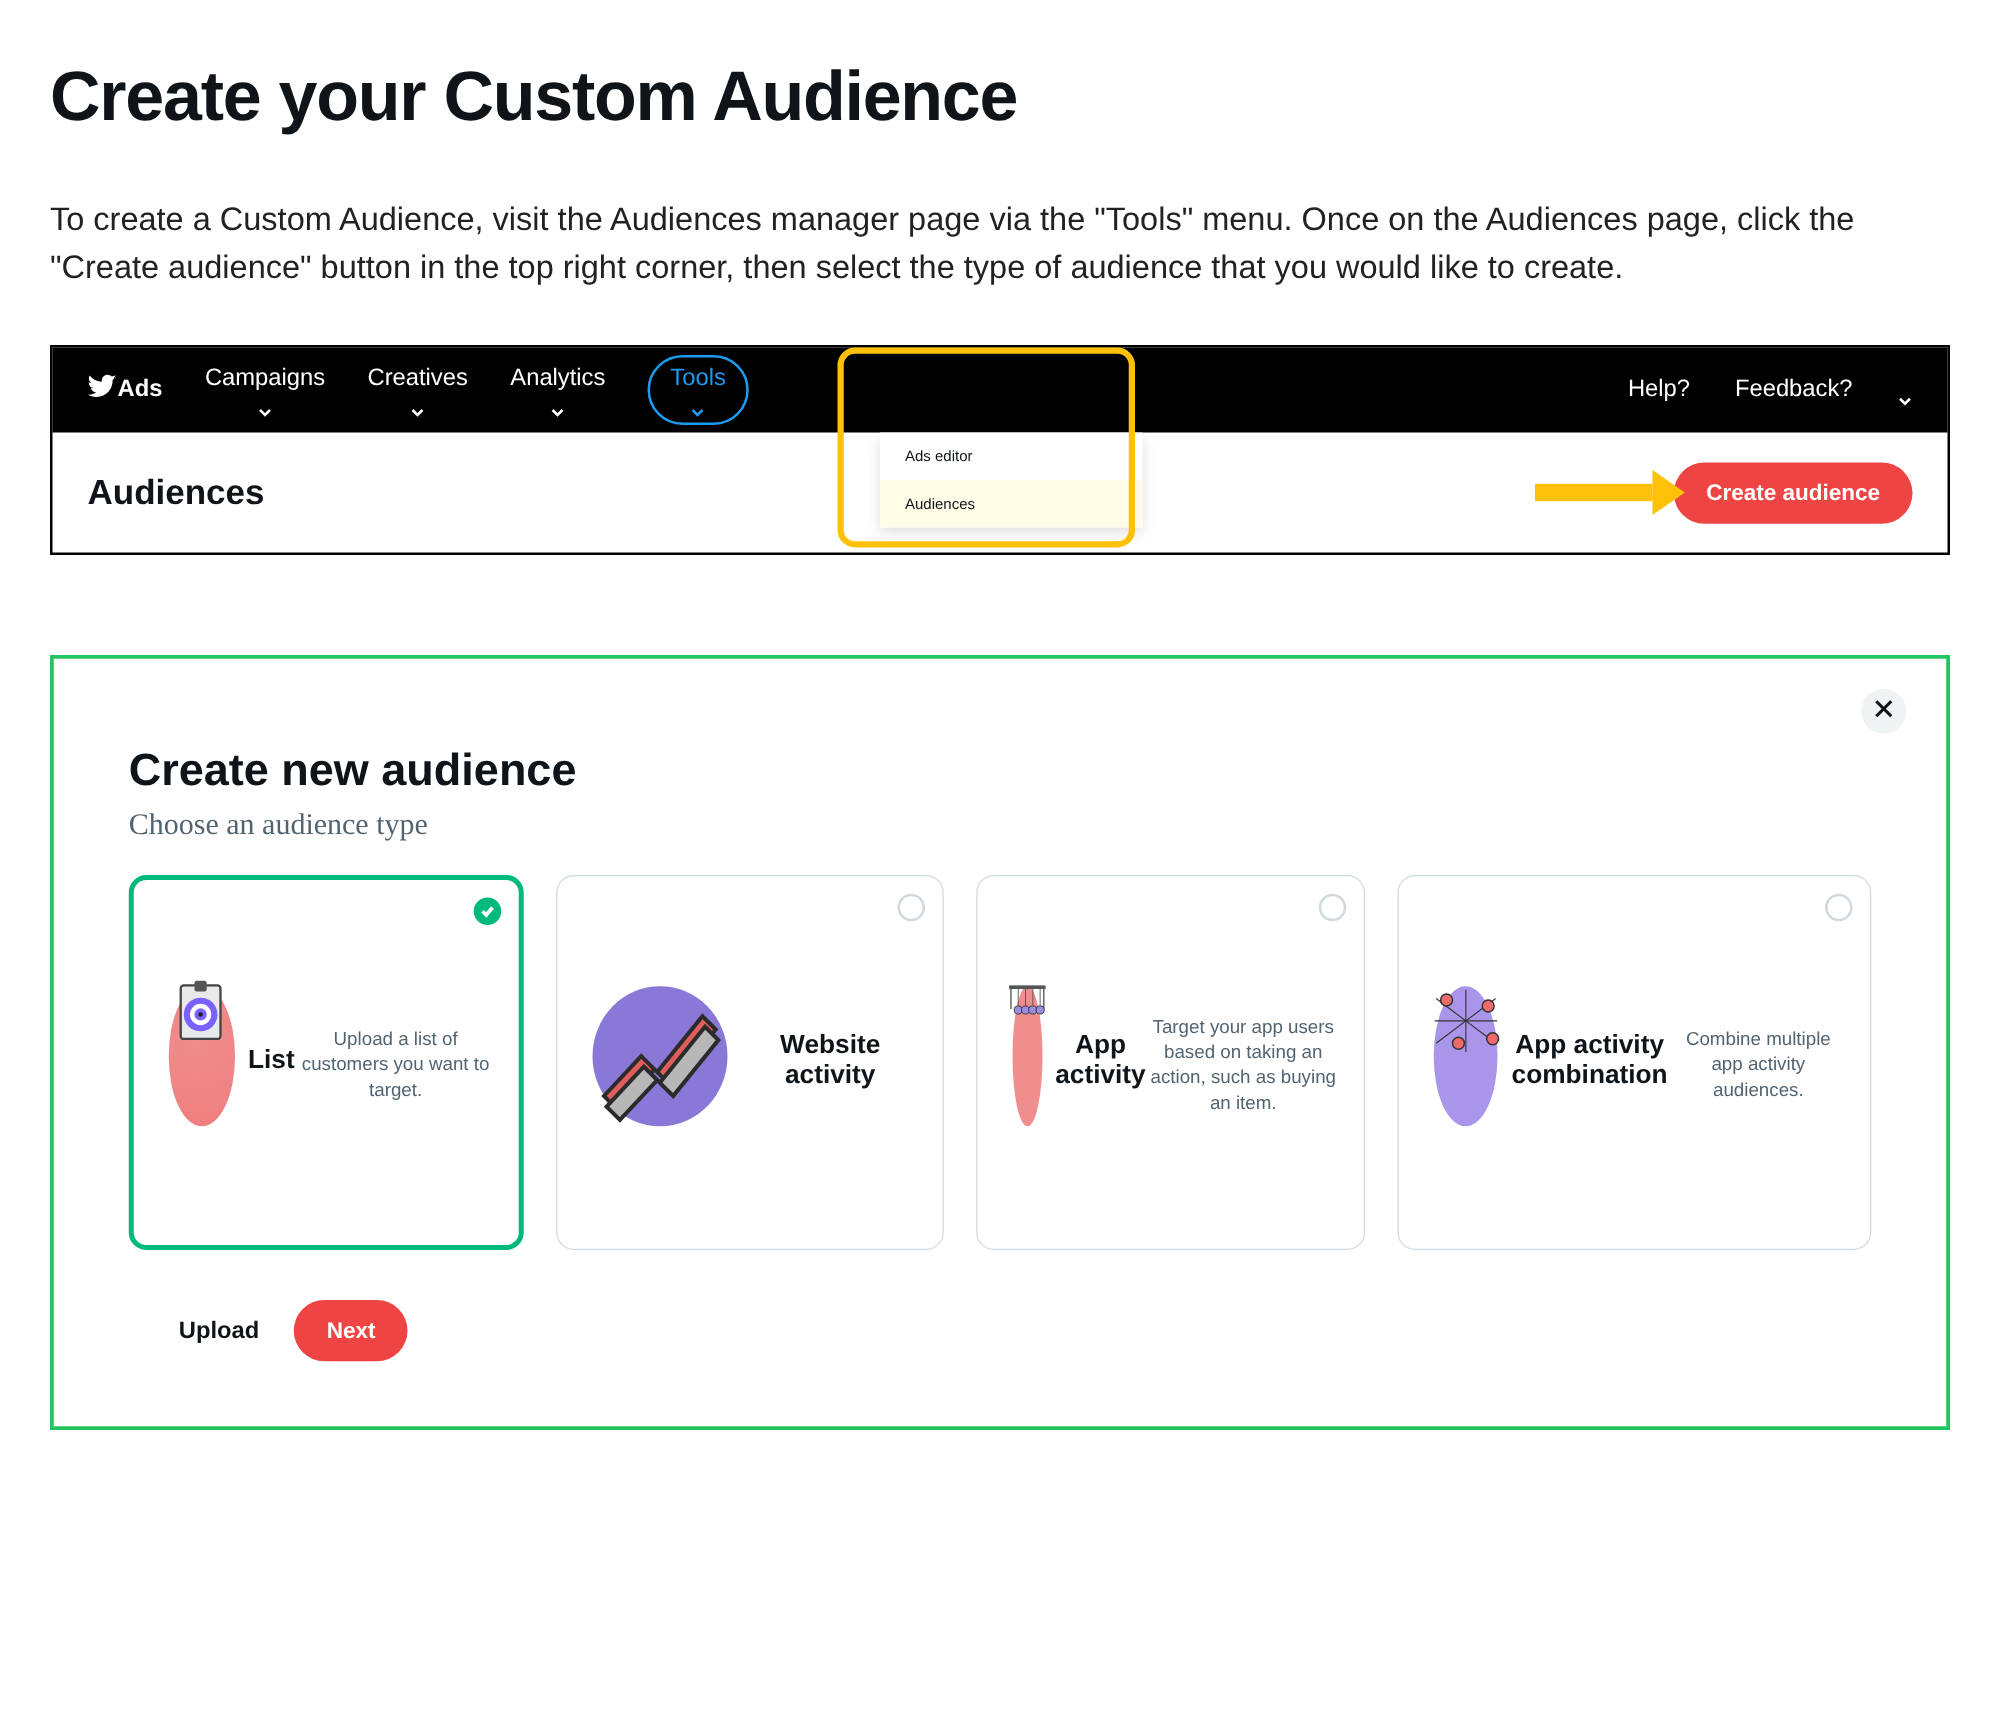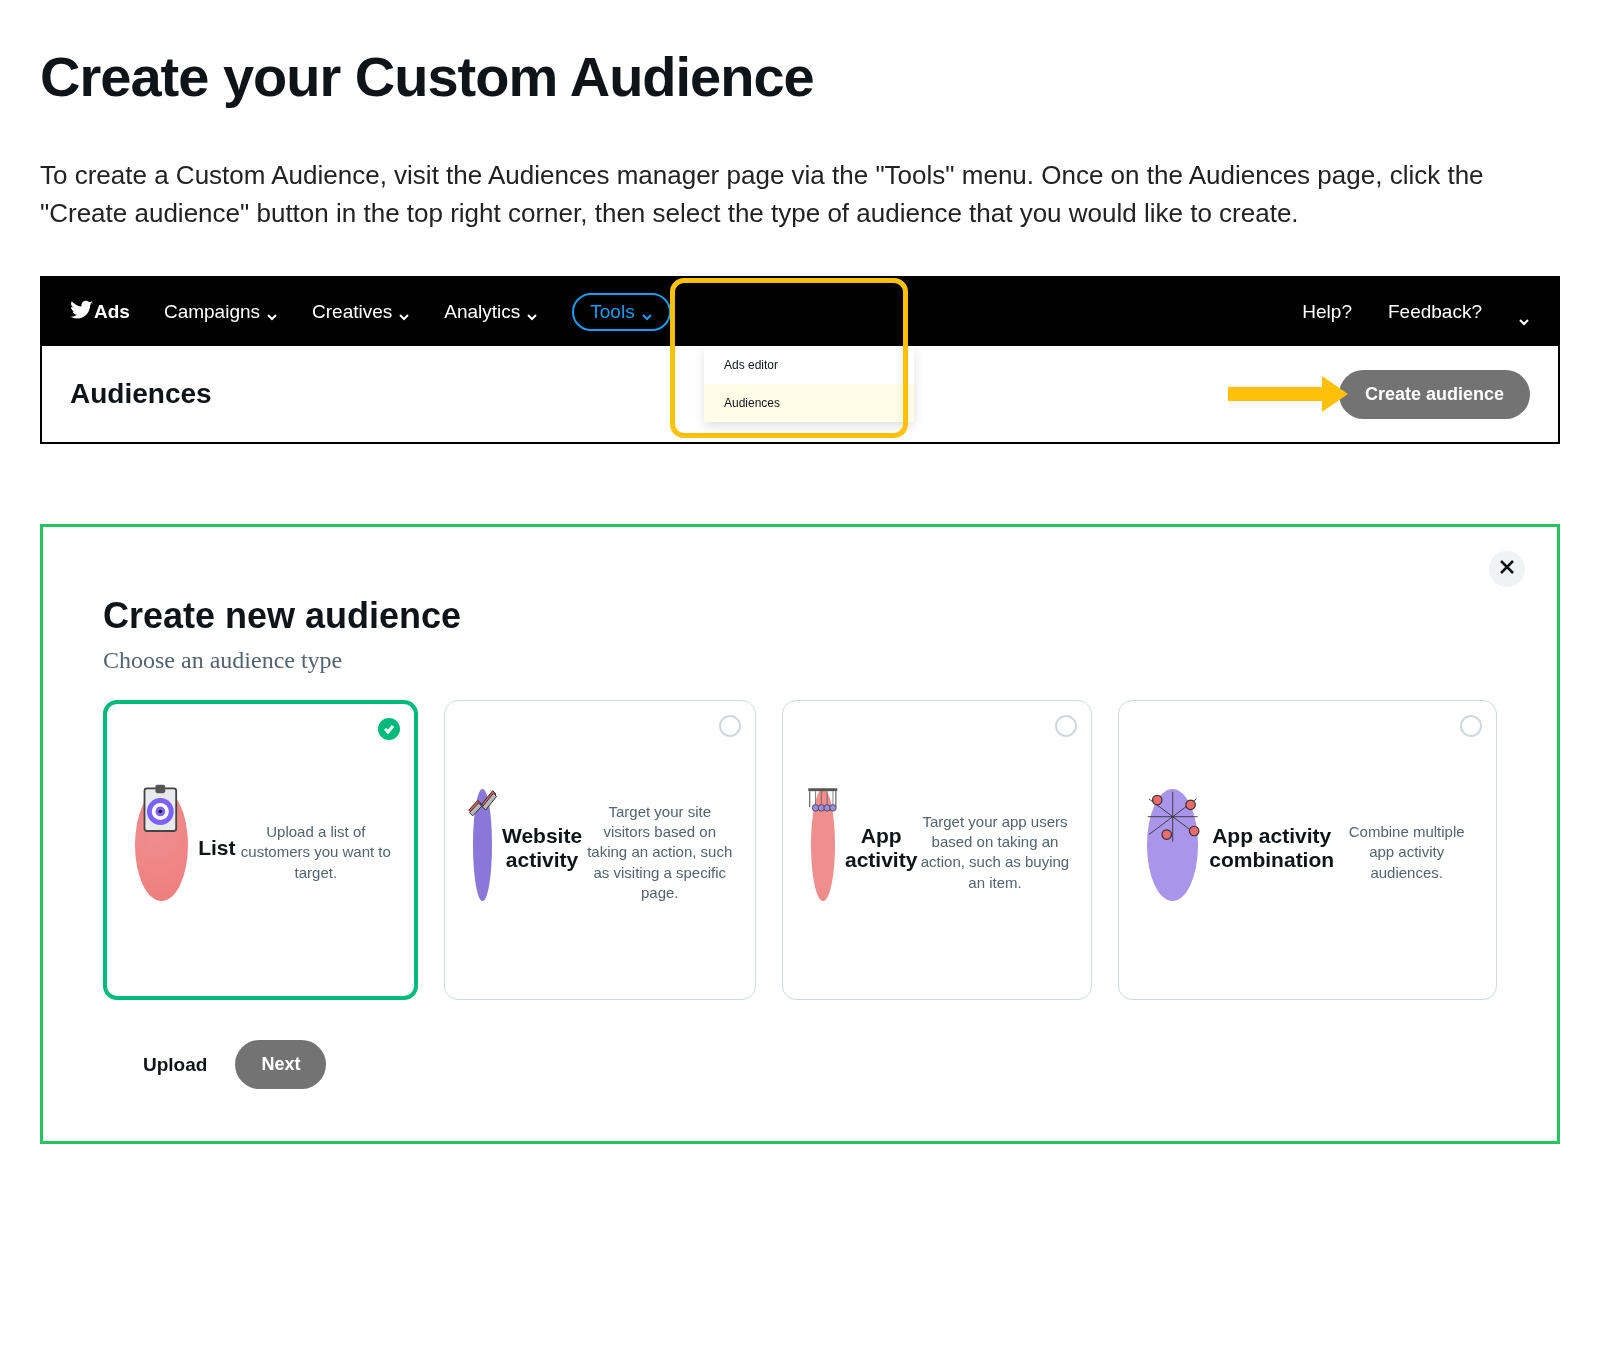--- a/index.html
+++ b/index.html
@@ -49,21 +49,21 @@
     align-items: center;
     padding: 0 28px;
     height: 68px;
     gap: 34px;
     font-size: 19px;
   }
   .topbar .brand {
     display:flex;align-items:center;font-weight:700;
   }
   .bird-icon svg{width:24px;height:24px;fill:#fff;}
-  .nav-item{display:flex;align-items:center;gap:6px;color:#fff;cursor:pointer;}
+  .nav-item{display:flex;align-items:center;gap:6px;color:#fff;cursor:pointer;flex-direction:column;}
   .chev{width:12px;height:12px;display:inline-block;}
   .chev svg{width:12px;height:12px;stroke:#fff;stroke-width:2;fill:none;}
   .nav-item.tools{
     border:2px solid var(--brand);
     color:var(--brand);
     border-radius:999px;
     padding:6px 16px;
   }
   .nav-item.tools .chev svg{stroke:var(--brand);}
   .right-nav{margin-left:auto;display:flex;gap:36px;align-items:flex-end;}
@@ -93,21 +93,21 @@
     position:absolute; right:210px; top:50%; transform:translateY(-50%);
     width:120px;height:30px;display:flex;align-items:center;
   }
   .arrow-annot .shaft{flex:1;height:14px;background:var(--yellow);}
   .arrow-annot .head{
     width:0;height:0;border-top:18px solid transparent;border-bottom:18px solid transparent;
     border-left:26px solid var(--yellow);
   }
 
   .pill-btn{
-    background:#737373;color:#fff;border:none;border-radius:999px;
+    background:#ef4444;color:#fff;border:none;border-radius:999px;
     padding:14px 26px;font-weight:700;font-size:18px;cursor:pointer;
   }
 
   
   .shot2{
     border:3px solid #22c55e;
     position:relative;padding:68px 60px 40px 60px;
     min-height:620px;
   }
   .close-x{
@@ -258,21 +258,20 @@
     <div class="card" data-name="audience-card-website-activity">
       <span class="radio" data-name="radio-unselected-icon"></span>
       <div class="illus" data-name="website-activity-illustration">
         <div class="blob" style="background:#8a78d8;"></div>
         <svg viewBox="0 0 120 120" style="position:absolute;inset:0;">
           <polygon points="18,90 46,60 58,72 92,30 102,40 68,82 56,70 28,100" fill="#e05d5d" stroke="#2b2b2b" stroke-width="3"></polygon>
           <polygon points="20,98 48,68 60,80 94,38 104,48 70,90 58,78 30,108" fill="#b7b7b7" stroke="#2b2b2b" stroke-width="3"></polygon>
         </svg>
       </div>
       <p class="card-title" data-name="card-title">Website activity</p>
-      <p class="card-desc" data-name="card-description">Target your site visitors based on taking an action, such as visiting a specific page.</p>
     </div>
 
     <div class="card" data-name="audience-card-app-activity">
       <span class="radio" data-name="radio-unselected-icon"></span>
       <div class="illus" data-name="app-activity-illustration">
         <div class="blob" style="background:#f08d8d;"></div>
         <svg viewBox="0 0 120 120" style="position:absolute;inset:0;">
           <rect x="20" y="20" width="80" height="8" fill="#555"></rect>
           <line x1="24" y1="28" x2="24" y2="72" stroke="#555" stroke-width="3"></line>
           <line x1="96" y1="28" x2="96" y2="72" stroke="#555" stroke-width="3"></line>

